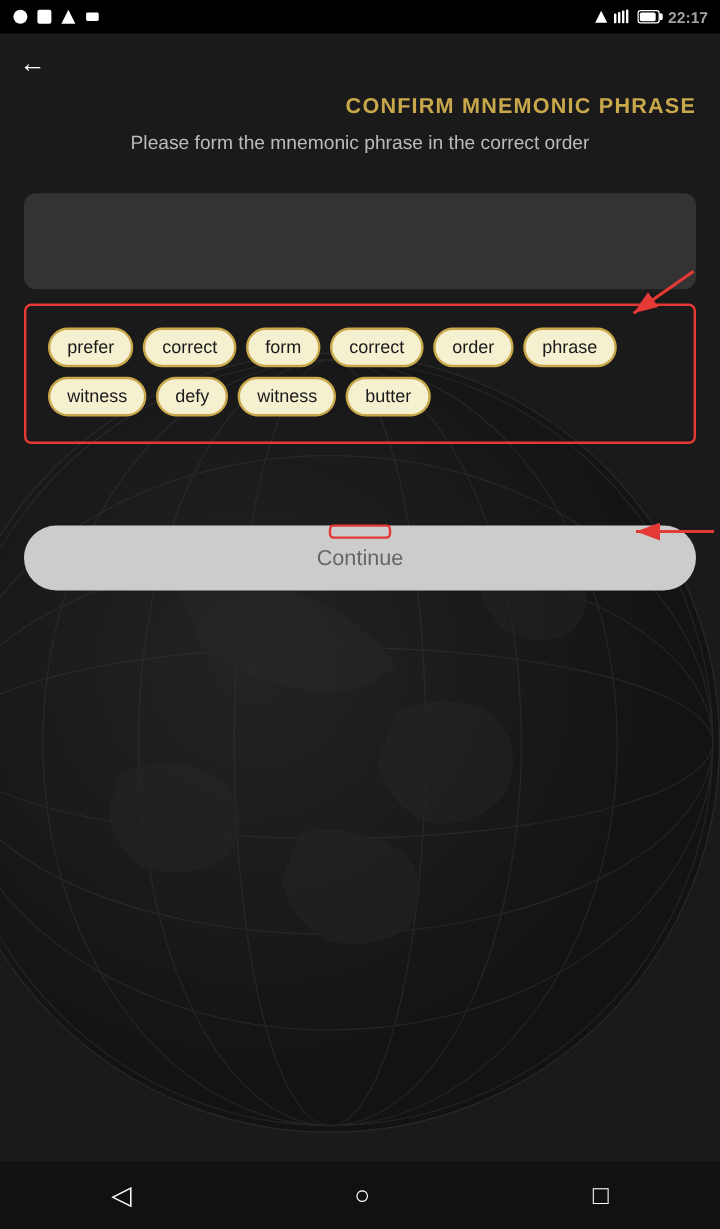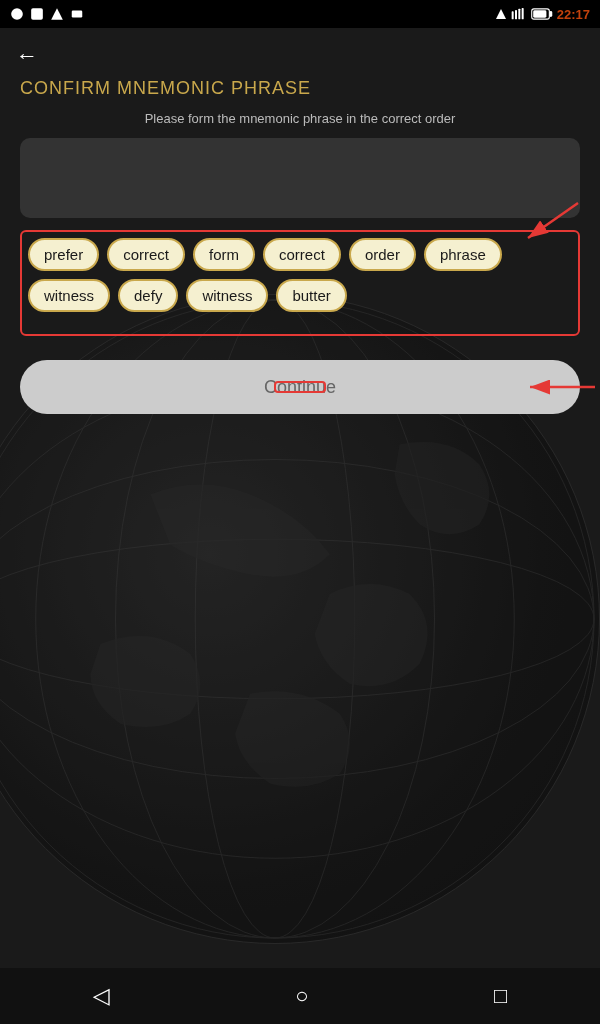--- a/index.html
+++ b/index.html
@@ -80,62 +80,62 @@
     
     .content {
       padding: 0 20px;
       position: relative;
       z-index: 10;
     }
 
     .page-title {
       color: #c9a84c;
       font-size: 18px;
-      font-weight: normal;
-      text-align: left;
+      font-weight: bold;
+      text-align: right;
       letter-spacing: 1px;
       margin-bottom: 12px;
     }
 
     .subtitle {
       color: #bbb;
-      font-size: 13px;
+      font-size: 16px;
       text-align: center;
-      margin-bottom: 12px;
+      margin-bottom: 32px;
     }
 
     
     .phrase-area {
       background: #333;
       border-radius: 10px;
       min-height: 80px;
       padding: 12px;
       margin-bottom: 12px;
       position: relative;
     }
 
     
     .word-grid-wrapper {
       border: 2px solid #e53935;
       border-radius: 6px;
-      padding: 6px;
+      padding: 18px;
       margin-bottom: 24px;
       background: transparent;
     }
 
     .word-row {
       display: flex;
       flex-wrap: wrap;
       gap: 8px;
       margin-bottom: 8px;
       justify-content: flex-start;
     }
 
     .word-row:last-child {
-      margin-bottom: 16px;
+      margin-bottom: 3px;
       align-items: center;
     }
 
     .word-chip {
       background: #f5f0d0;
       color: #1a1a1a;
       border: 2px solid #c9a84c;
       border-radius: 20px;
       padding: 6px 14px;
       font-size: 15px;
@@ -147,20 +147,21 @@
     .continue-btn {
       width: 100%;
       height: 54px;
       background: #ccc;
       border: none;
       border-radius: 28px;
       font-size: 18px;
       color: #666;
       cursor: pointer;
       font-weight: 500;
+      margin-top: 44px;
     }
 
     
     .bottom-nav {
       position: absolute;
       bottom: 0;
       left: 0;
       width: 100%;
       height: 56px;
       background: #111;
@@ -201,21 +202,21 @@
       <rect x="1" y="6" width="3" height="12" rx="1"></rect>
       <rect x="6" y="4" width="3" height="14" rx="1"></rect>
       <rect x="11" y="2" width="3" height="16" rx="1"></rect>
       <rect x="16" y="1" width="3" height="17" rx="1"></rect>
     </svg>
     <svg width="22" height="12" viewBox="0 0 30 16" fill="white">
       <rect x="1" y="1" width="24" height="14" rx="3" stroke="white" stroke-width="1.5" fill="none"></rect>
       <rect x="3" y="3" width="18" height="10" rx="2" fill="white"></rect>
       <rect x="25" y="4" width="4" height="8" rx="2" fill="white"></rect>
     </svg>
-    <span style="font-size:13px;font-weight:bold;color:#c2410c;">22:17</span>
+    <span style="font-size:13px;font-weight:bold;color:#a3a3a3;">22:17</span>
   </div>
 </div>
 
 <div class="top-nav">
   <button class="back-btn">←</button>
 </div>
 
 <div class="globe-bg">
   <svg class="globe-lines" viewBox="0 0 650 650" xmlns="http://www.w3.org/2000/svg" opacity="0.4">
 

